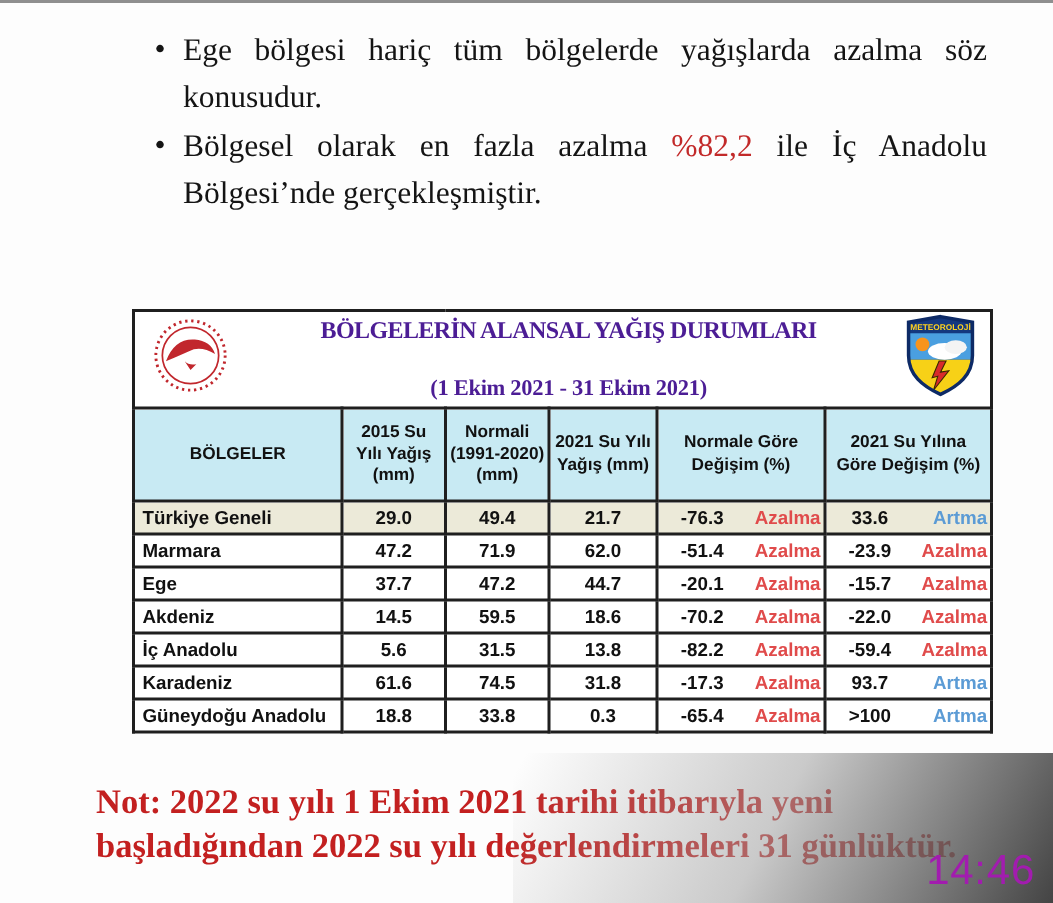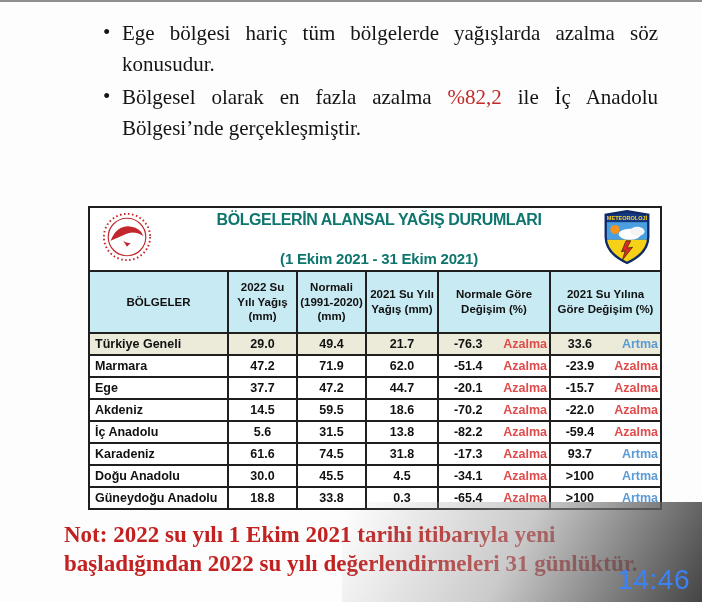--- a/index.html
+++ b/index.html
@@ -15,41 +15,41 @@
     font-size:21px;line-height:30.5px;color:#141414;margin-bottom:3px;}
   .bullet::before{content:"\2022";position:absolute;left:3px;top:-1px;font-size:21px;color:#141414;}
   .red-seg{color:#c22a2a;}
 
   
   .rain-table{position:absolute;left:88px;top:206px;width:572px;border-collapse:collapse;
     font-family:"Liberation Sans",sans-serif;table-layout:fixed;background:#fff;}
   .rain-table td,.rain-table th{border:2px solid #1f1f1f;overflow:hidden;}
   .title-cell{height:58px;padding:0;}
   .title-flex{display:flex;align-items:center;height:100%;padding:0 8px;}
-  .title-mid{flex:1;text-align:center;color:#0f766e;}
+  .title-mid{flex:1;text-align:center;color:#4c1d95;font-family:Liberation Serif, serif;}
   .t-line1{font-weight:bold;font-size:16px;letter-spacing:-0.4px;}
   .t-line2{font-weight:bold;font-size:15px;letter-spacing:-0.2px;margin-top:21px;}
   .hr th{background:#c8eaf3;font-size:11.5px;font-weight:bold;color:#111;
     height:56px;padding:2px 2px;line-height:1.3;text-align:center;}
   .dr td{height:20px;font-size:12.5px;color:#111;padding:0 2px;text-align:center;font-weight:bold;}
   .dr td.name-cell{text-align:left;padding-left:5px;font-weight:bold;}
   .dr.total td{background:#ecead9;}
   .split{display:flex;align-items:center;}
   .split .num{flex:1.05;text-align:center;}
   .split .trend{flex:1;text-align:right;}
 
   
   .note{position:absolute;left:64px;top:520px;width:576px;
     font-size:23px;font-weight:bold;line-height:29px;color:#c32020;text-align:left;}
 
   
   .corner-shade{position:absolute;right:0;bottom:0;width:360px;height:100px;
     background:linear-gradient(118deg, rgba(158,158,158,0) 2%, rgba(160,160,160,0.55) 48%, rgba(90,90,90,0.85) 82%, rgba(58,58,58,0.95) 100%);}
   .clock{position:absolute;right:12px;bottom:6px;font-family:"Liberation Sans",sans-serif;
-    font-size:28px;color:#3b82f6;letter-spacing:0.5px;}
+    font-size:28px;color:#a21caf;letter-spacing:0.5px;}
 </style>
 </head>
 <body>
 
 <div class="top-line"></div>
 
 <div class="bullets">
   <div class="bullet"><span>Ege bölgesi hariç tüm bölgelerde yağışlarda azalma söz konusudur.</span></div>
   <div class="bullet"><span>Bölgesel olarak en fazla azalma </span><span class="red-seg">%82,2</span><span> ile İç Anadolu Bölgesi’nde gerçekleşmiştir.</span></div>
 </div>
@@ -97,21 +97,21 @@
             </g>
             <path d="M27 3 L50 7 V31 C50 45 40 53 27 59 C14 53 4 45 4 31 V7 Z" fill="none" stroke="#0d2a66" stroke-width="2.5"></path>
             <text x="27" y="12.5" text-anchor="middle" font-family="Liberation Sans, sans-serif" font-size="6" font-weight="bold" fill="#ffd21f">METEOROLOJİ</text>
           </svg>
         </span>
       </div>
     </td>
   </tr>
   <tr class="hr">
     <th>BÖLGELER</th>
-    <th>2022 Su Yılı Yağış (mm)</th>
+    <th>2015 Su Yılı Yağış (mm)</th>
     <th>Normali (1991-2020) (mm)</th>
     <th>2021 Su Yılı Yağış (mm)</th>
     <th>Normale Göre Değişim (%)</th>
     <th>2021 Su Yılına Göre Değişim (%)</th>
   </tr>
 
   <tr class="dr total">
     <td class="name-cell">Türkiye Geneli</td>
     <td>29.0</td>
     <td>49.4</td>
@@ -213,38 +213,20 @@
           </div>
         </td>
     <td>
           <div class="split">
             <span class="num">93.7</span>
             <span class="trend" style="color: rgb(91, 155, 213);">Artma</span>
           </div>
         </td>
   </tr>
   <tr class="dr">
-    <td class="name-cell">Doğu Anadolu</td>
-    <td>30.0</td>
-    <td>45.5</td>
-    <td>4.5</td>
-    <td>
-          <div class="split">
-            <span class="num">-34.1</span>
-            <span class="trend" style="color: rgb(224, 75, 75);">Azalma</span>
-          </div>
-        </td>
-    <td>
-          <div class="split">
-            <span class="num">&gt;100</span>
-            <span class="trend" style="color: rgb(91, 155, 213);">Artma</span>
-          </div>
-        </td>
-  </tr>
-  <tr class="dr">
     <td class="name-cell">Güneydoğu Anadolu</td>
     <td>18.8</td>
     <td>33.8</td>
     <td>0.3</td>
     <td>
           <div class="split">
             <span class="num">-65.4</span>
             <span class="trend" style="color: rgb(224, 75, 75);">Azalma</span>
           </div>
         </td>

